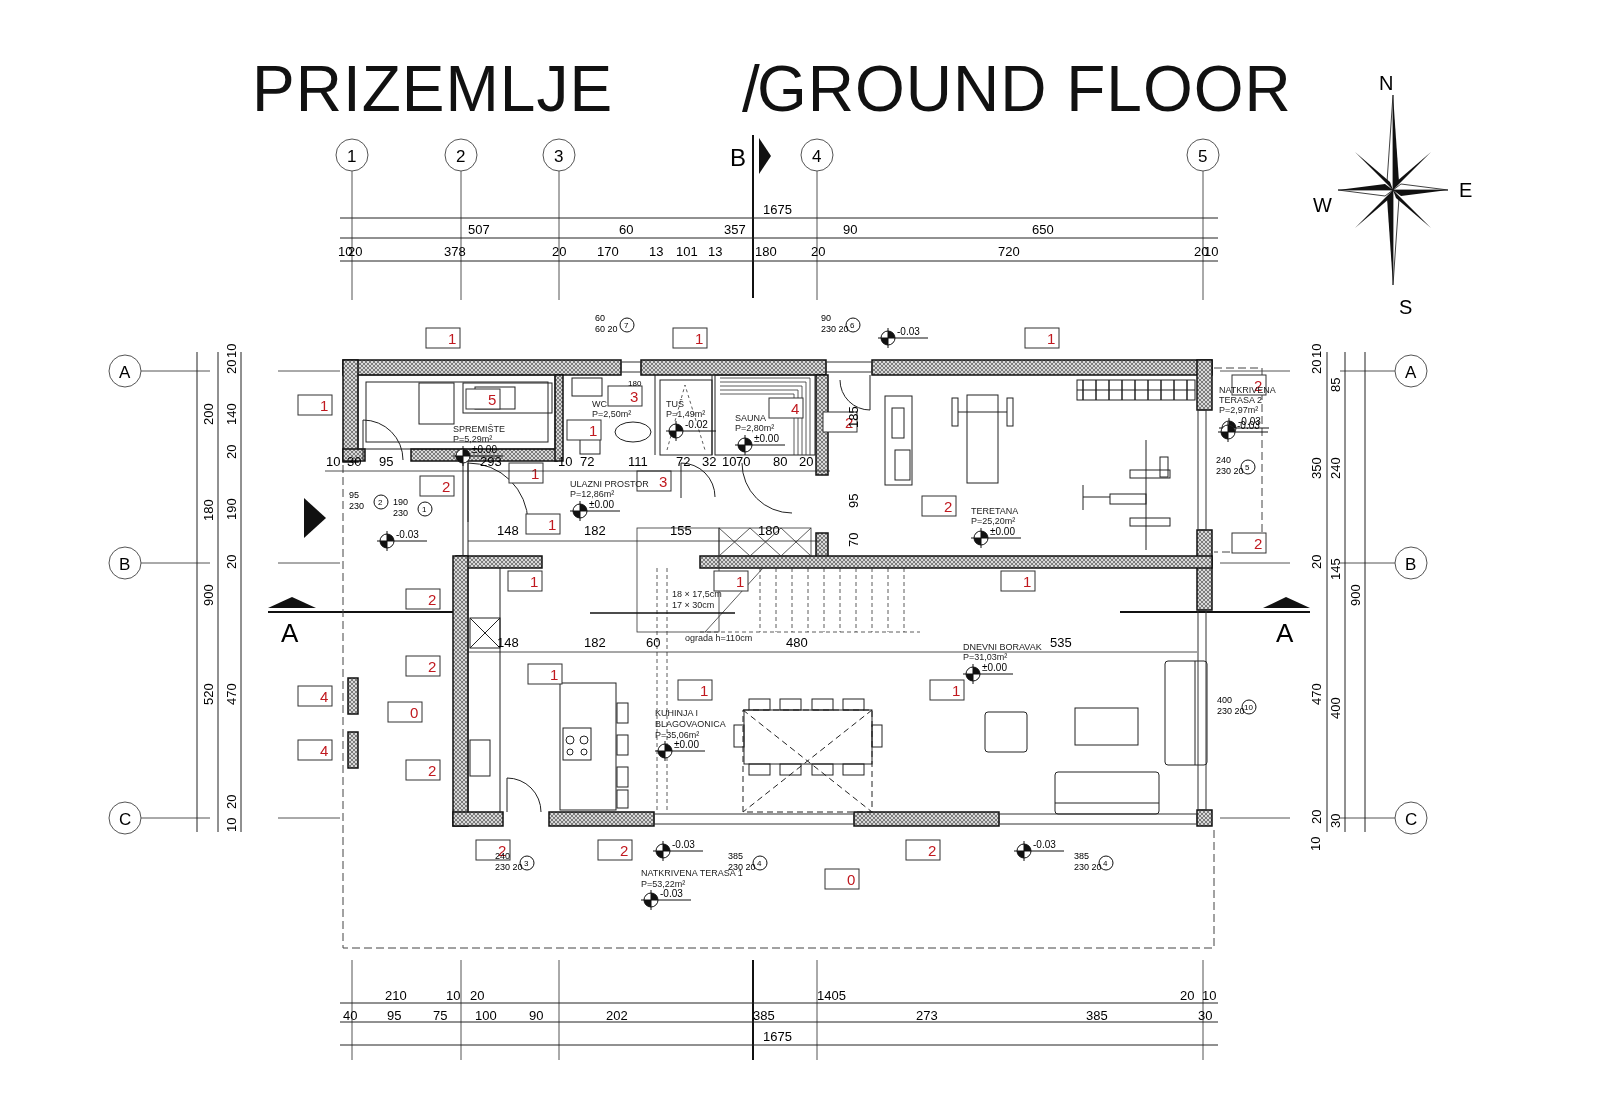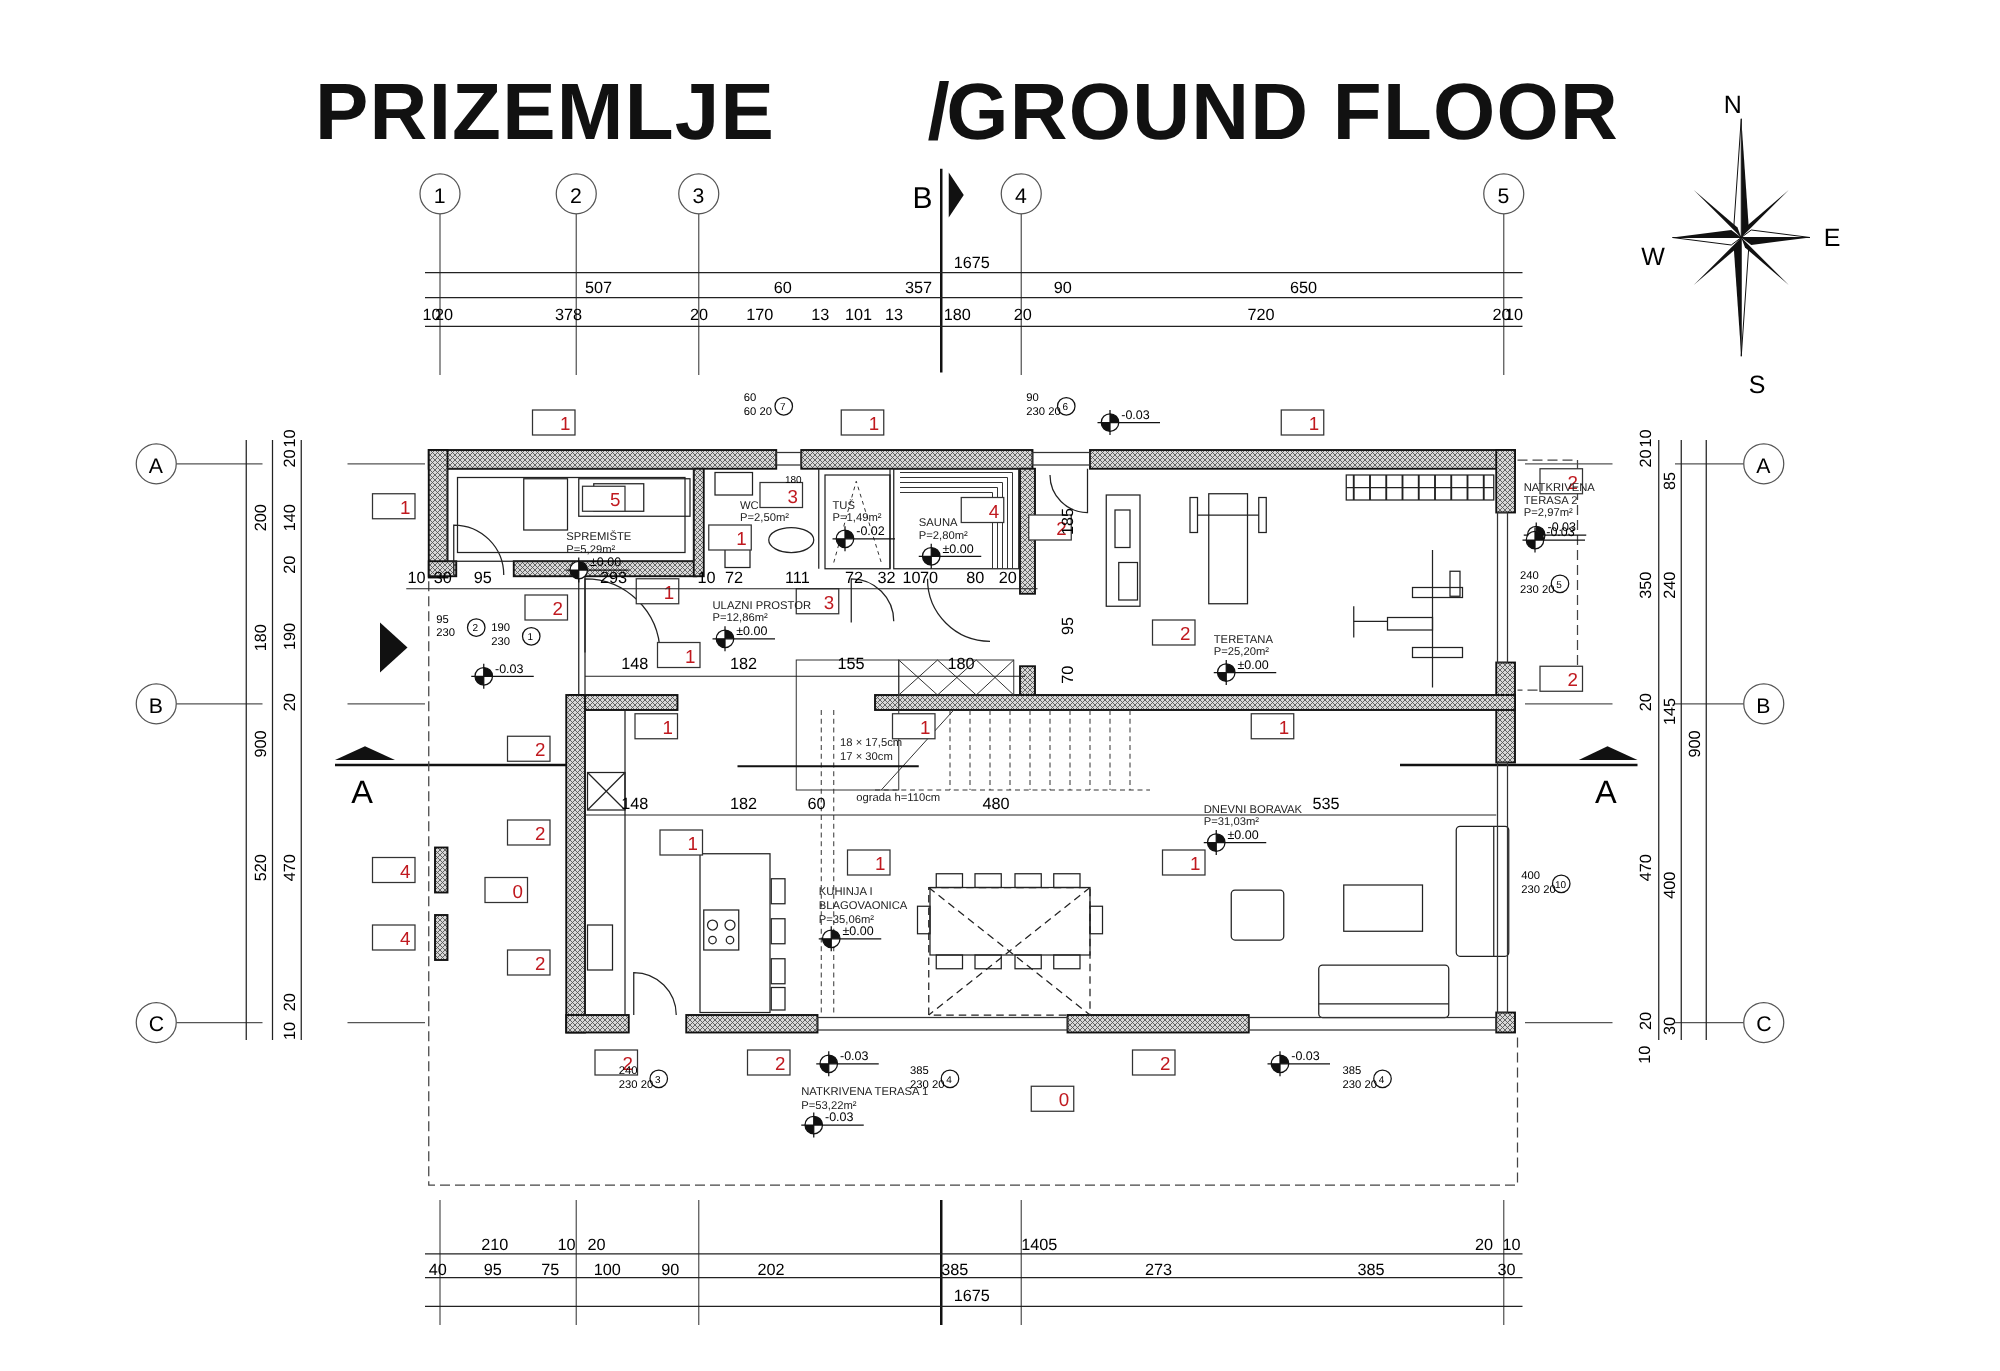--- a/index.html
+++ b/index.html
@@ -1,17 +1,17 @@
 <!DOCTYPE html>
 <html><head>
 <meta charset="utf-8">
 <style>
   html, body { margin:0; padding:0; background:#ffffff; }
   body { width:1600px; height:1097px; position:relative; overflow:hidden; font-family:"Liberation Sans", sans-serif; color:#111; }
-  .title { position:absolute; top:52px; font-weight:bold; font-size:64px; letter-spacing:1px; font-family:"Liberation Sans", sans-serif; }
+  .title { position:absolute; top:52px; font-weight:normal; font-size:64px; letter-spacing:1px; font-family:"Liberation Sans", sans-serif; }
   svg text { font-family:"Liberation Sans", sans-serif; }
   #plan { position:absolute; left:0; top:0; }
 </style>
 </head>
 <body>
 
 <div class="title" style="left:252px;">PRIZEMLJE</div>
 <div class="title" style="left:742px;">/</div>
 <div class="title" style="left:757px;text-align:center;">GROUND FLOOR</div>
 

